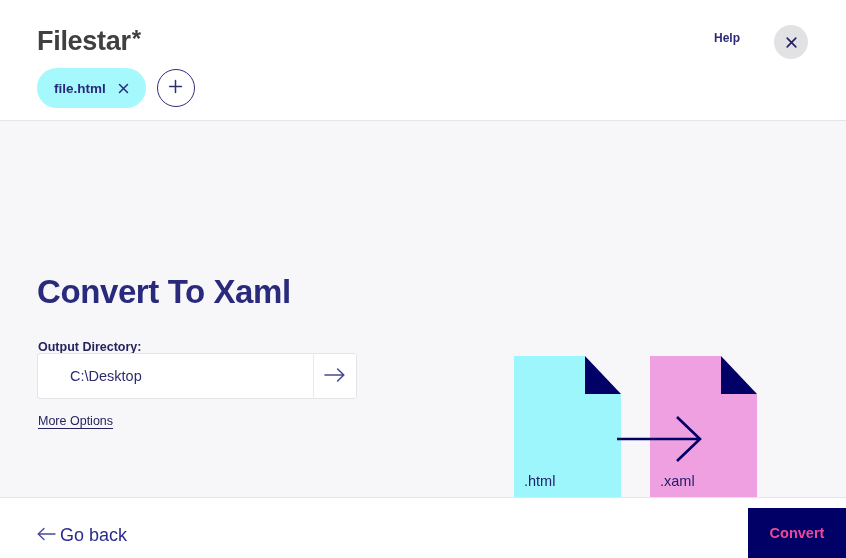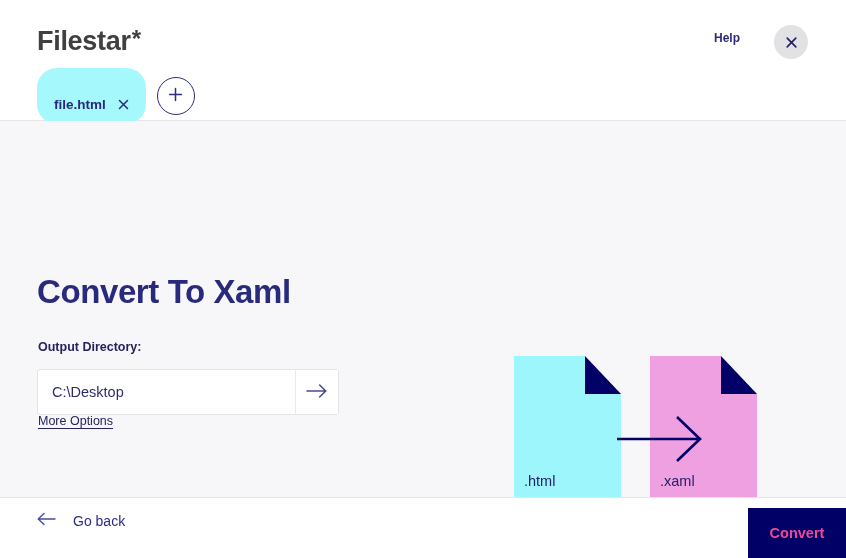--- a/index.html
+++ b/index.html
@@ -82,21 +82,21 @@
     top: 68px;
     display: flex;
     align-items: center;
     gap: 11px;
   }
   .file-chip {
     display: flex;
     align-items: center;
     gap: 11px;
     height: 40px;
-    padding: 16px 15px 0 17px;
+    padding: 0 15px 0 17px;
     border-radius: 20px;
     background: #a5f8fb;
     cursor: pointer;
   }
   .file-chip .chip-label {
     font-size: 13.5px;
     font-weight: 700;
     color: #2a2a7c;
     white-space: nowrap;
   }
@@ -239,25 +239,25 @@
   .footer {
     position: relative;
     flex: 0 0 auto;
     height: 60px;
     background: #ffffff;
     border-top: 1px solid #e6e6ea;
   }
   .go-back {
     position: absolute;
     left: 37px;
-    top: 14px;
-    display: flex;
-    align-items: center;
-    gap: 17px;
-    font-size: 14px;
+    top: 27px;
+    display: flex;
+    align-items: center;
+    gap: 4px;
+    font-size: 18px;
     color: #2b2b8c;
     cursor: pointer;
     text-decoration: none;
   }
   .convert-btn {
     position: absolute;
     right: 0;
     top: 10px;
     width: 98px;
     height: 50px;
@@ -311,21 +311,21 @@
   </div>
 
   <div class="main">
 
     <h1 class="page-title">Convert To Xaml</h1>
 
     <div class="field-label">Output Directory:</div>
 
     <div class="dir-input-holder" style="position:absolute; left:0; top:0; width:0; height:0;"></div>
 
-    <div class="dir-input-wrap" style="top:248px;">
+    <div class="dir-input-wrap" style="top:232px;padding-left:18px;">
       <input class="dir-input" type="text" value="C:\Desktop" style="">
       <button class="dir-go">
         <span>
           <svg width="22" height="16" viewBox="0 0 22 16">
             <path d="M1 8 H19.5 M13.6 2 L19.8 8 L13.6 14" stroke="#4a4a8f" stroke-width="1.6" fill="none" stroke-linecap="round" stroke-linejoin="round"></path>
           </svg>
         </span>
       </button>
     </div>
 

